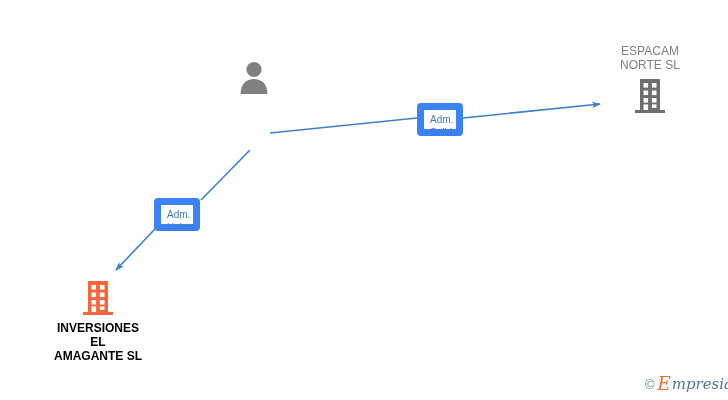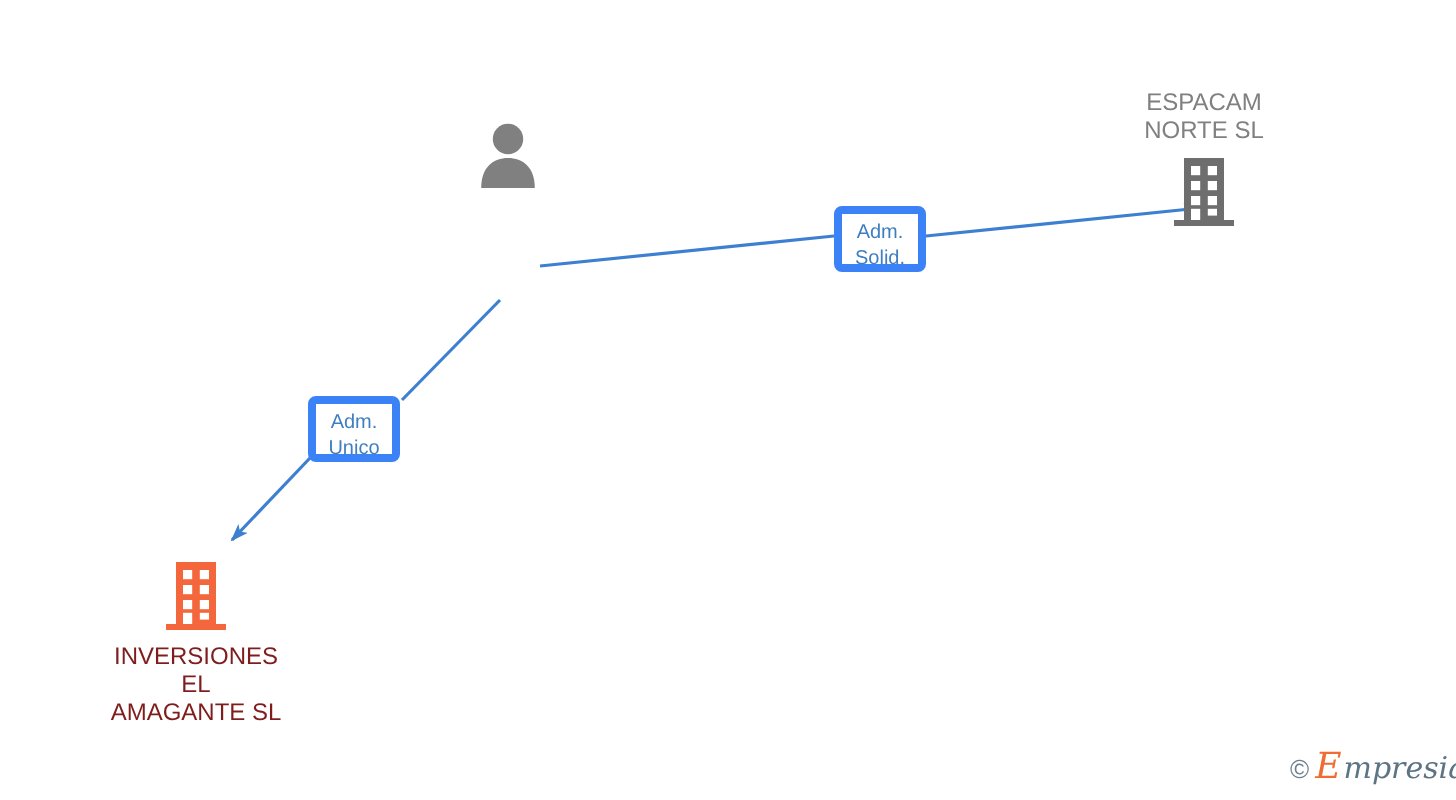--- a/index.html
+++ b/index.html
@@ -24,54 +24,54 @@
     position: absolute;
     text-align: center;
   }
   .node-label {
     color: #808080;
     font-size: 12px;
     line-height: 14px;
     white-space: pre-line;
   }
   .node-label.bold {
-    font-weight: normal;
-    color: #7f1d1d;
+    font-weight: bold;
+    color: #000000;
   }
   .person-node {
     left: 212px;
     top: 60px;
     width: 84px;
   }
   .person-node .node-label {
     margin-bottom: 4px;
   }
   .person-icon-wrap {
     display: flex;
     justify-content: center;
   }
   .company-gray-node {
-    left: 556px;
+    left: 604px;
     top: 44px;
     width: 92px;
   }
   .company-gray-node .node-label {
     margin-bottom: 6px;
   }
   .company-orange-node {
     left: 42px;
     top: 280px;
     width: 112px;
   }
   .company-orange-node .node-label {
     margin-top: 5px;
   }
   .edge-label {
     position: absolute;
-    border: 4px solid #3b82f6;
+    border: 7px solid #3b82f6;
     border-radius: 4px;
     background: #ffffff;
     color: #3f7fc1;
     font-size: 10px;
     line-height: 13px;
     text-align: center;
     padding: 3px 6px;
     white-space: pre-line;
     box-sizing: border-box;
   }

